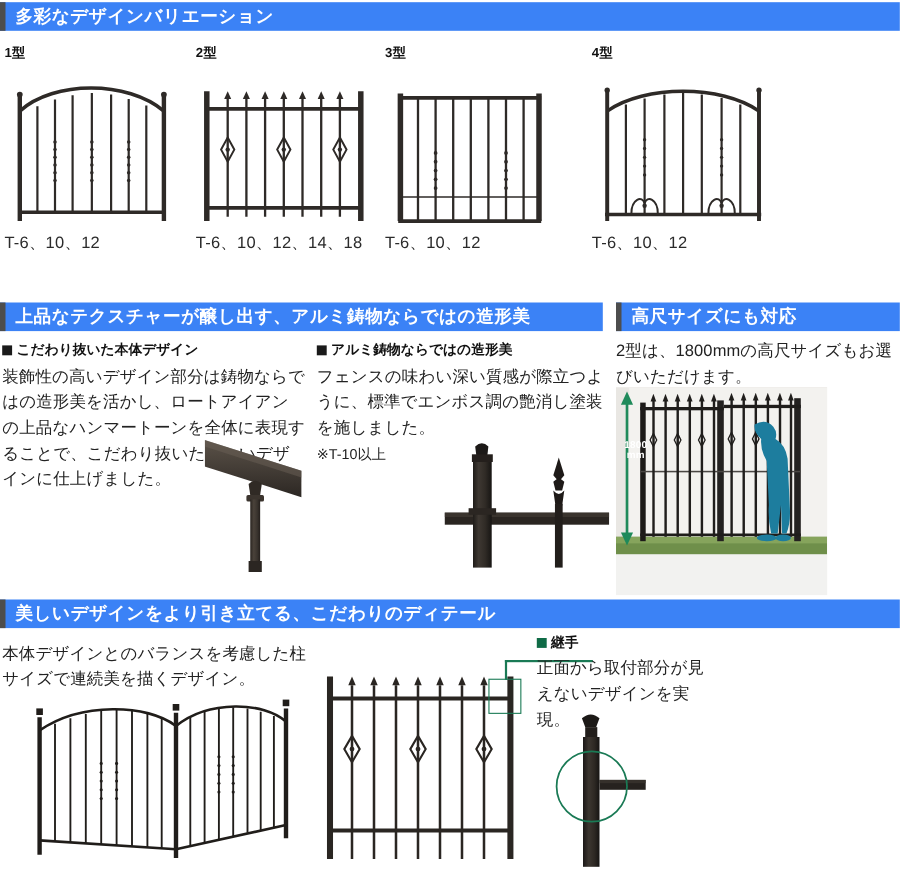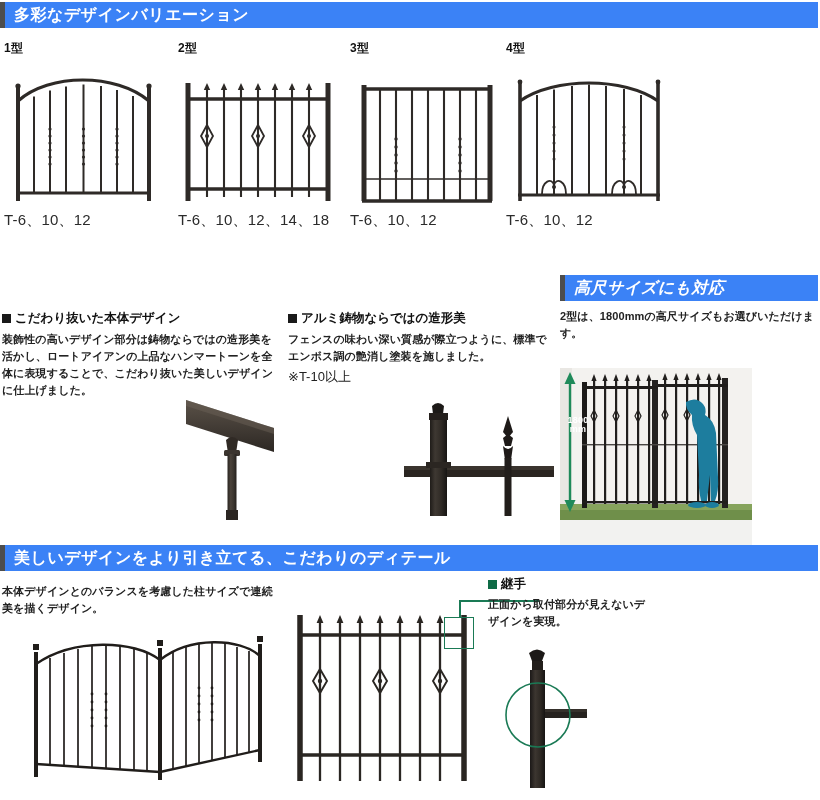--- a/index.html
+++ b/index.html
@@ -46,23 +46,22 @@
     font-size: 12.5px; font-weight: bold; color: #111;
     display: flex; align-items: center; white-space: nowrap;
   }
   .bullet {
     display: inline-block; width: 9px; height: 9px;
     background: #1a1a1a; margin-right: 4px; flex: 0 0 auto;
   }
   .bullet.green { background: #0f6b46; }
 
   .body-txt {
-    font-size: 11px; line-height: 1.55; color: #222;
+    font-size: 15px; line-height: 1.55; color: #222;
     letter-spacing: 0.1px;
-    font-weight: bold;
   }
   .note-txt { font-size: 13px; color: #222; margin-top: 3px; }
 
   
   .photo { position: absolute; overflow: hidden; }
   .photo-frame { background: #f2f2f0; }
 
   .dim-label {
     position: absolute; color: #ffffff; font-size: 9px;
     font-weight: bold; line-height: 1.05; text-align: center;
@@ -204,21 +203,21 @@
         <circle cx="110" cy="78" r="1.7"></circle>
           <circle cx="110" cy="86" r="1.7"></circle>
           <circle cx="110" cy="94" r="1.7"></circle>
         <circle cx="110" cy="102" r="1.7"></circle>
           <circle cx="110" cy="110" r="1.7"></circle>
       </g>
     </svg>
     <div class="type-cap">T-6、10、12</div>
   </div>
 
-  <div class="type-col" style="left:506px; width:175px;">
+  <div class="type-col" style="left:538px; width:175px;">
     <div class="type-label">4型</div>
     <svg class="fence-svg" width="175" height="145" viewBox="0 0 175 145">
       <g fill="none" stroke="#2e2a27">
         <path d="M14 40 C 48 16, 118 16, 152 40" stroke-width="3.2"></path>
         <line x1="12" y1="134" x2="154" y2="134" stroke-width="3"></line>
         <line x1="14" y1="22" x2="14" y2="140" stroke-width="3.6"></line>
         <line x1="152" y1="22" x2="152" y2="140" stroke-width="3.6"></line>
       </g>
       <g fill="#2e2a27">
         <circle cx="14" cy="21" r="2.4"></circle>
@@ -251,22 +250,25 @@
         <path d="M106 133 C 106 120, 116 116, 118 124 C 120 116, 130 120, 130 133"></path>
       </g>
       <g fill="#2e2a27">
         <circle cx="48" cy="126" r="2"></circle>
           <circle cx="118" cy="126" r="2"></circle>
       </g>
     </svg>
     <div class="type-cap">T-6、10、12</div>
   </div>
 
-
-  <div class="sec-bar" style="left:560px; top:275px; width:258px; height:26px;font-style:italic;">
+  <div class="sec-bar" style="left:0; top:275px; width:548px; height:26px;">
+    <span class="sec-title">上品なテクスチャーが醸し出す、アルミ鋳物ならではの造形美</span>
+  </div>
+
+  <div class="sec-bar" style="left:560px; top:275px; width:258px; height:26px;">
     <span class="sec-title">高尺サイズにも対応</span>
   </div>
 
   <div style="position:absolute; left:2px; top:310px; width:276px;">
     <div class="sub-head">
       <span class="bullet"></span>
       <span>こだわり抜いた本体デザイン</span>
     </div>
     <div class="body-txt" style="margin-top:4px;">装飾性の高いデザイン部分は鋳物ならではの造形美を活かし、ロートアイアンの上品なハンマートーンを全体に表現することで、こだわり抜いた美しいデザインに仕上げました。</div>
   </div>
@@ -330,21 +332,21 @@
       <path d="M99 38 l5 -4 l5 4 l-2 8 h-6 z" fill="#1e1a18"></path>
       <path d="M99 46 q5 6 10 0 l-2 14 h-6 z" fill="#1e1a18"></path>
       <rect x="100.5" y="58" width="7" height="58" fill="#221e1b"></rect>
     </svg>
   </div>
 
   <div style="position:absolute; left:560px; top:308px; width:256px;">
     <div class="body-txt">2型は、1800mmの高尺サイズもお選びいただけます。</div>
   </div>
 
-  <div class="photo photo-frame" style="left:560px; top:368px; width:192px; height:189px;">
+  <div class="photo photo-frame" style="left:560px; top:352px; width:192px; height:189px;">
     <svg width="192" height="152" viewBox="0 0 192 152">
       <rect x="0" y="0" width="192" height="152" fill="#eceae6"></rect>
       <rect x="0" y="0" width="192" height="138" fill="#e9e7e3"></rect>
 
       <rect x="12" y="0" width="180" height="138" fill="#f3f2ef"></rect>
 
       <rect x="0" y="136" width="192" height="16" fill="#6f8f4a"></rect>
       <rect x="0" y="136" width="192" height="6" fill="#86a45c"></rect>
 
       <rect x="22" y="14" width="5" height="126" fill="#1c1a18"></rect>

